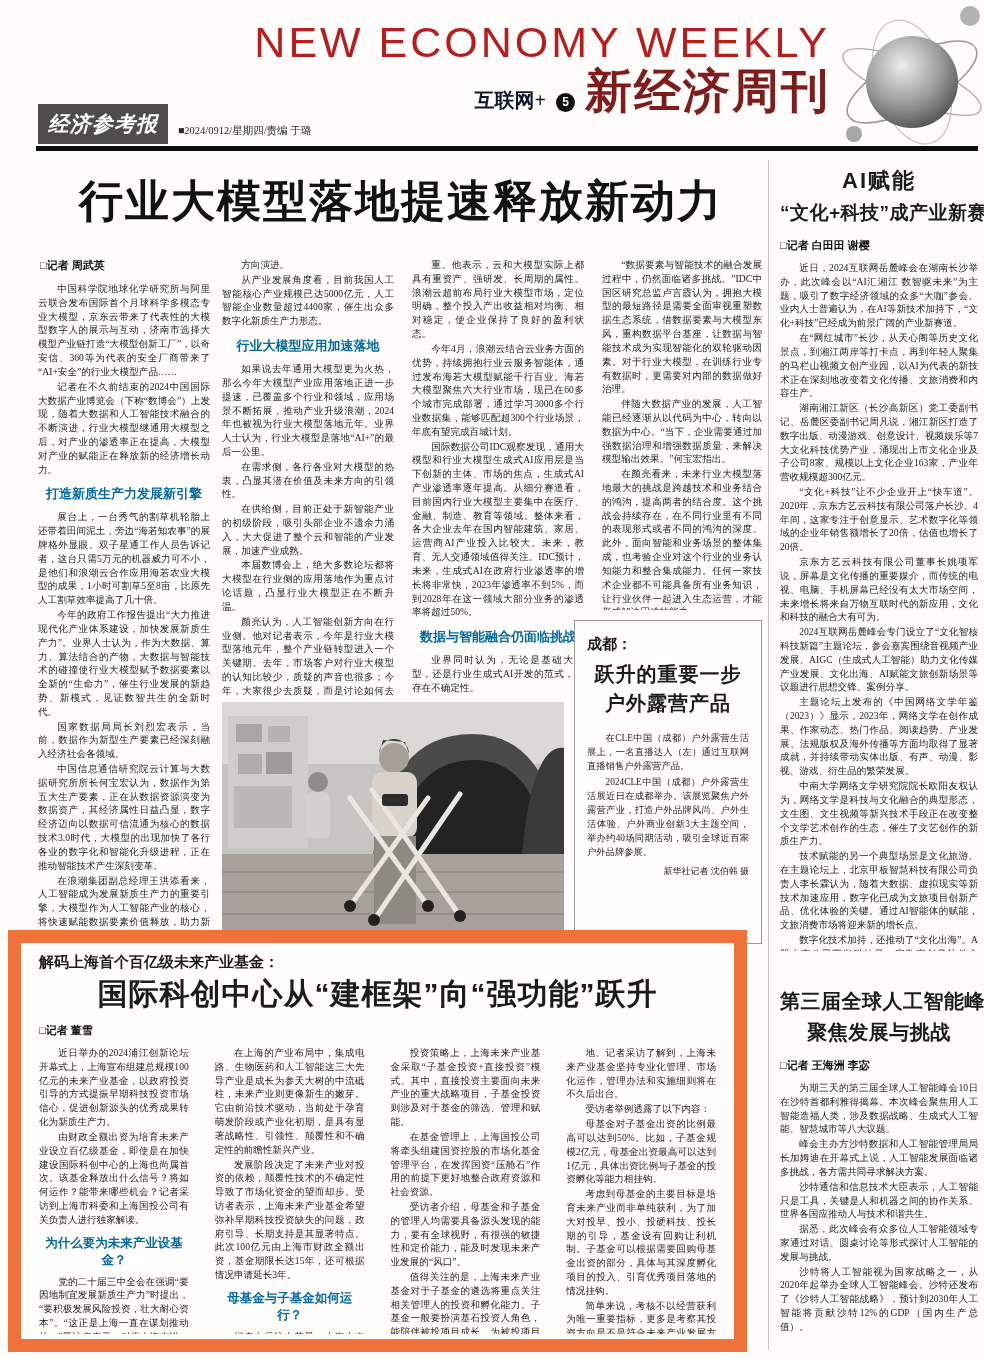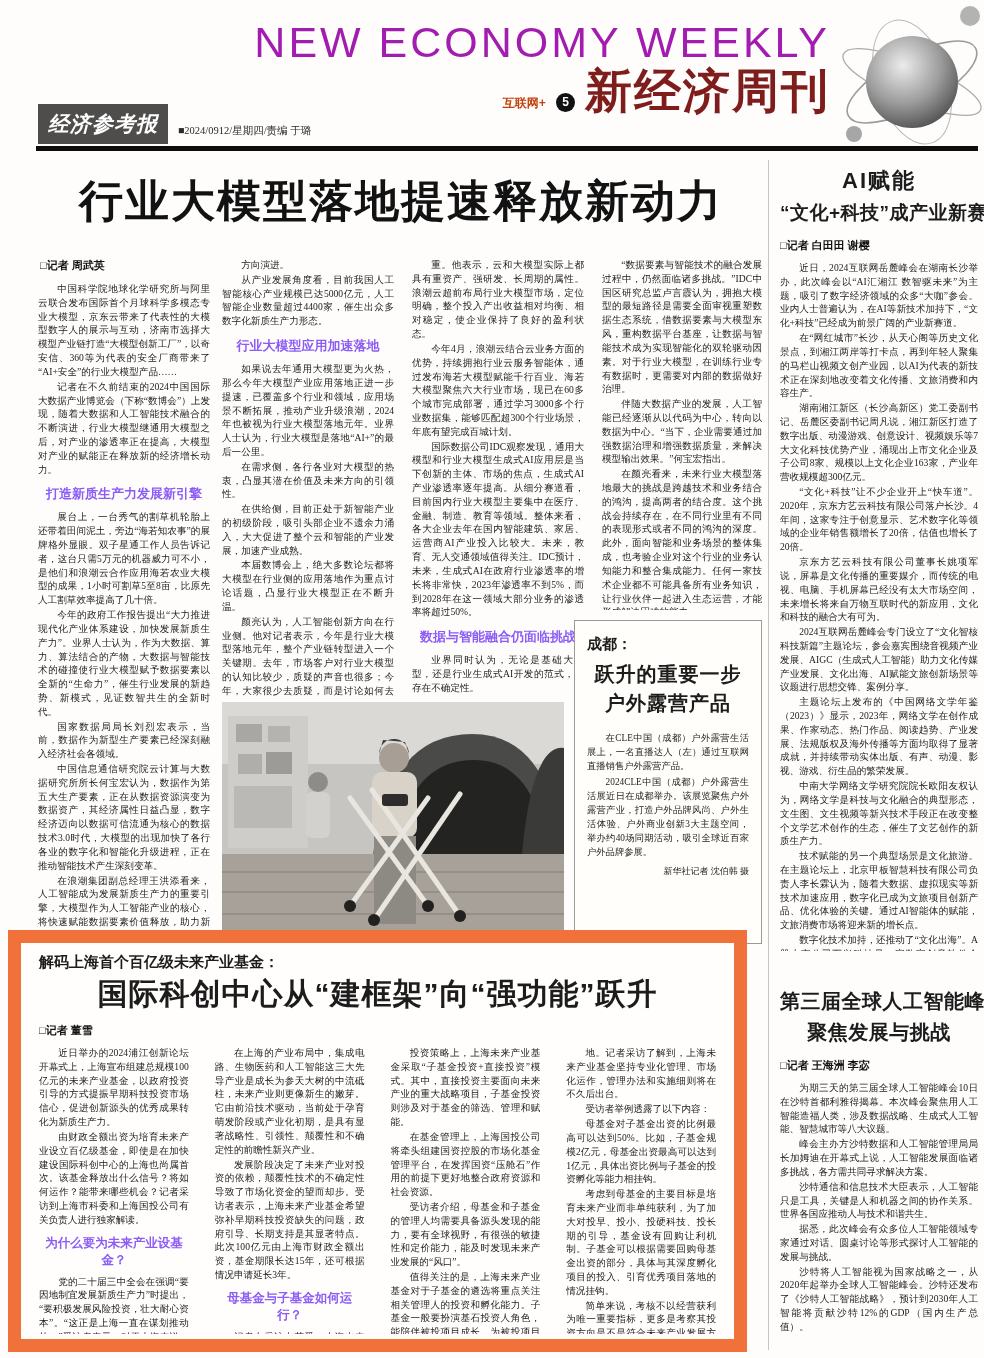--- a/index.html
+++ b/index.html
@@ -6,39 +6,39 @@
   #page{position:relative;width:984px;height:1358px;background:#fefdfc;margin:0 auto;overflow:hidden;
         font-family:"Liberation Serif","DejaVu Serif",serif;color:#1c1c1c;}
   .abs{position:absolute;}
   
   .logo-block{left:38px;top:104px;width:130px;height:40px;background:#4e4d4c;color:#fff;
     display:flex;align-items:center;justify-content:center;font-style:italic;font-weight:bold;
     font-size:21px;letter-spacing:1px;font-family:"Liberation Serif",serif;}
   .date-line{left:178px;top:124px;font-size:10.5px;color:#2a2a2a;font-family:Liberation Serif, serif;}
   .mast-right{right:154px;top:20px;text-align:right;}
   .mast-en{font-family:"Liberation Sans","DejaVu Sans",sans-serif;font-size:43px;line-height:1.05;
-    color:#a21caf;letter-spacing:3px;white-space:nowrap;}
+    color:#b91c1c;letter-spacing:3px;white-space:nowrap;}
   .mast-cn-row{display:flex;align-items:baseline;justify-content:flex-end;gap:10px;margin-top:2px;}
-  .mast-prefix{font-family:Liberation Mono, monospace;font-size:12px;font-weight:bold;color:#c2410c;}
+  .mast-prefix{font-family:Liberation Serif, serif;font-size:20px;font-weight:bold;color:#0f172a;}
   .badge5{display:inline-flex;width:19px;height:19px;border-radius:50%;background:#111;color:#fff;
     align-items:center;justify-content:center;font-size:12px;font-weight:bold;
     font-family:"Liberation Sans",sans-serif;transform:translateY(-1px);}
   .mast-title{font-family:"Liberation Sans","DejaVu Sans",sans-serif;font-size:47px;font-weight:900;
     color:#7f1d1d;letter-spacing:2px;line-height:1;white-space:nowrap;}
   .globe{right:-6px;top:2px;width:158px;height:150px;}
   .mast-rule{left:36px;top:146px;width:942px;height:5px;background:#0d0d0d;}
   
   .main-headline{left:38px;top:176px;width:726px;text-align:center;
     font-family:"Liberation Sans","DejaVu Sans",sans-serif;font-size:44px;font-weight:900;
     letter-spacing:2px;color:#121212;line-height:1.15;white-space:nowrap;}
   .byline{font-family:"Liberation Sans",sans-serif;font-size:11px;font-weight:bold;color:#111;}
   .col{overflow:hidden;}
   .col-para{font-size:9.6px;line-height:1.44;text-align:justify;text-indent:2em;margin:0 0 1px;color:#1b1b1b;}
   .col-subhead{font-family:"Liberation Sans",sans-serif;font-size:13px;font-weight:bold;text-align:center;
-    margin:9px 0 7px;color:#8b5cf6;}
+    margin:9px 0 7px;color:#0369a1;}
   
   .expo-photo{left:222px;top:702px;width:342px;height:242px;}
   .caption-box{left:574px;top:620px;width:188px;height:324px;border:1px solid #9c9a97;background:#fffefb;
     box-sizing:border-box;padding:14px 12px 8px;}
   .cap-kicker{font-family:"Liberation Sans",sans-serif;font-size:15px;font-weight:bold;margin:0 0 6px;}
   .cap-title{font-family:"Liberation Sans",sans-serif;font-size:20px;font-weight:900;line-height:1.45;
     text-align:center;letter-spacing:1px;margin:0 0 14px;}
   .cap-para{font-size:9.3px;line-height:1.5;text-align:justify;text-indent:2em;margin:0 0 2px;}
   .cap-credit{font-size:9px;text-align:right;margin-top:6px;color:#222;}
   

